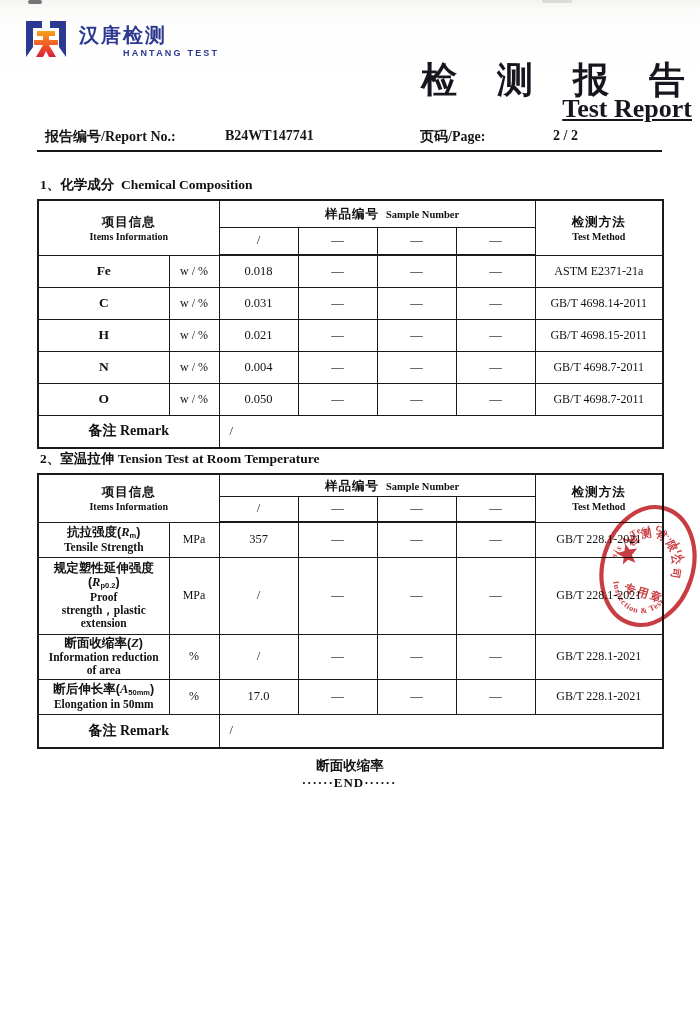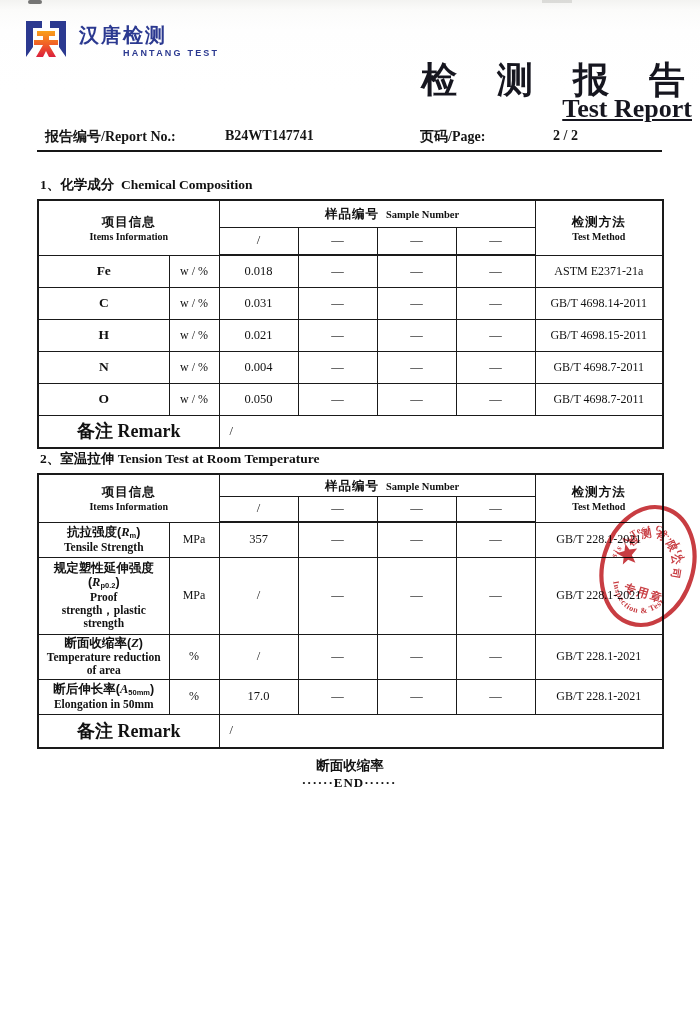--- a/index.html
+++ b/index.html
@@ -38,21 +38,21 @@
   .hdr-bottom td{border-bottom-width:2px;}
   .cnh{font-size:12.5px;font-weight:700;letter-spacing:1px;}
   .enh{font-family:"Liberation Serif",serif;font-size:10px;font-weight:700;letter-spacing:0;}
   .sample-head .cnh{display:inline;margin-right:7px;margin-left:30px;}
   .sample-head .enh{display:inline;font-size:10.5px;}
   .sub{font-size:12.5px;}
   .el{font-weight:700;font-size:13.5px;}
   .unit{font-size:12px;}
   .val{font-size:12.5px;}
   .method{font-size:12px;}
-  .remark-label{font-weight:700;font-size:18px;}
+  .remark-label{font-weight:700;font-size:14px;}
   .remark-val{text-align:left !important;padding-left:10px !important;font-size:12.5px;}
   .lbl-cell{font-weight:700;font-size:12.5px;line-height:1.14;padding:1px 0;margin-top:9px;}
   .lbl-cell .en-line{font-family:"Liberation Serif",serif;font-size:11.5px;}
   .it{font-style:italic;font-family:"Liberation Serif",serif;}
   .sb{font-size:60%;vertical-align:-0.25em;letter-spacing:0;}
 
   
   .blank-note{position:absolute;top:757px;left:0;right:0;text-align:center;font-size:13.5px;font-weight:700;color:#111;}
   .end-note{position:absolute;top:775px;left:0;right:2px;text-align:center;font-family:"Liberation Serif",serif;
             font-size:13px;font-weight:700;letter-spacing:1px;color:#111;}
@@ -223,33 +223,33 @@
         <td class="val serif">—</td>
         <td class="val serif">—</td>
         <td class="method serif">GB/T 228.1-2021</td>
       </tr>
       <tr style="height:77px">
         <td class="lbl-cell">
             <div class="lbl-line"><span>规定塑性延伸强度</span></div>
             <div class="lbl-line"><span>(</span><span class="it">R</span><span class="sb">p0.2</span><span>)</span></div>
             <div class="lbl-line en-line"><span>Proof</span></div>
             <div class="lbl-line en-line"><span>strength，plastic</span></div>
-            <div class="lbl-line en-line"><span>strength</span></div>
+            <div class="lbl-line en-line"><span>extension</span></div>
           </td>
         <td class="unit serif">MPa</td>
         <td class="val serif">/</td>
         <td class="val serif">—</td>
         <td class="val serif">—</td>
         <td class="val serif">—</td>
         <td class="method serif">GB/T 228.1-2021</td>
       </tr>
       <tr style="height:45px">
         <td class="lbl-cell">
             <div class="lbl-line"><span>断面收缩率(</span><span class="it">Z</span><span>)</span></div>
-            <div class="lbl-line en-line"><span>Temperature reduction</span></div>
+            <div class="lbl-line en-line"><span>Information reduction</span></div>
             <div class="lbl-line en-line"><span>of area</span></div>
           </td>
         <td class="unit serif">%</td>
         <td class="val serif">/</td>
         <td class="val serif">—</td>
         <td class="val serif">—</td>
         <td class="val serif">—</td>
         <td class="method serif">GB/T 228.1-2021</td>
       </tr>
       <tr style="height:35px">

